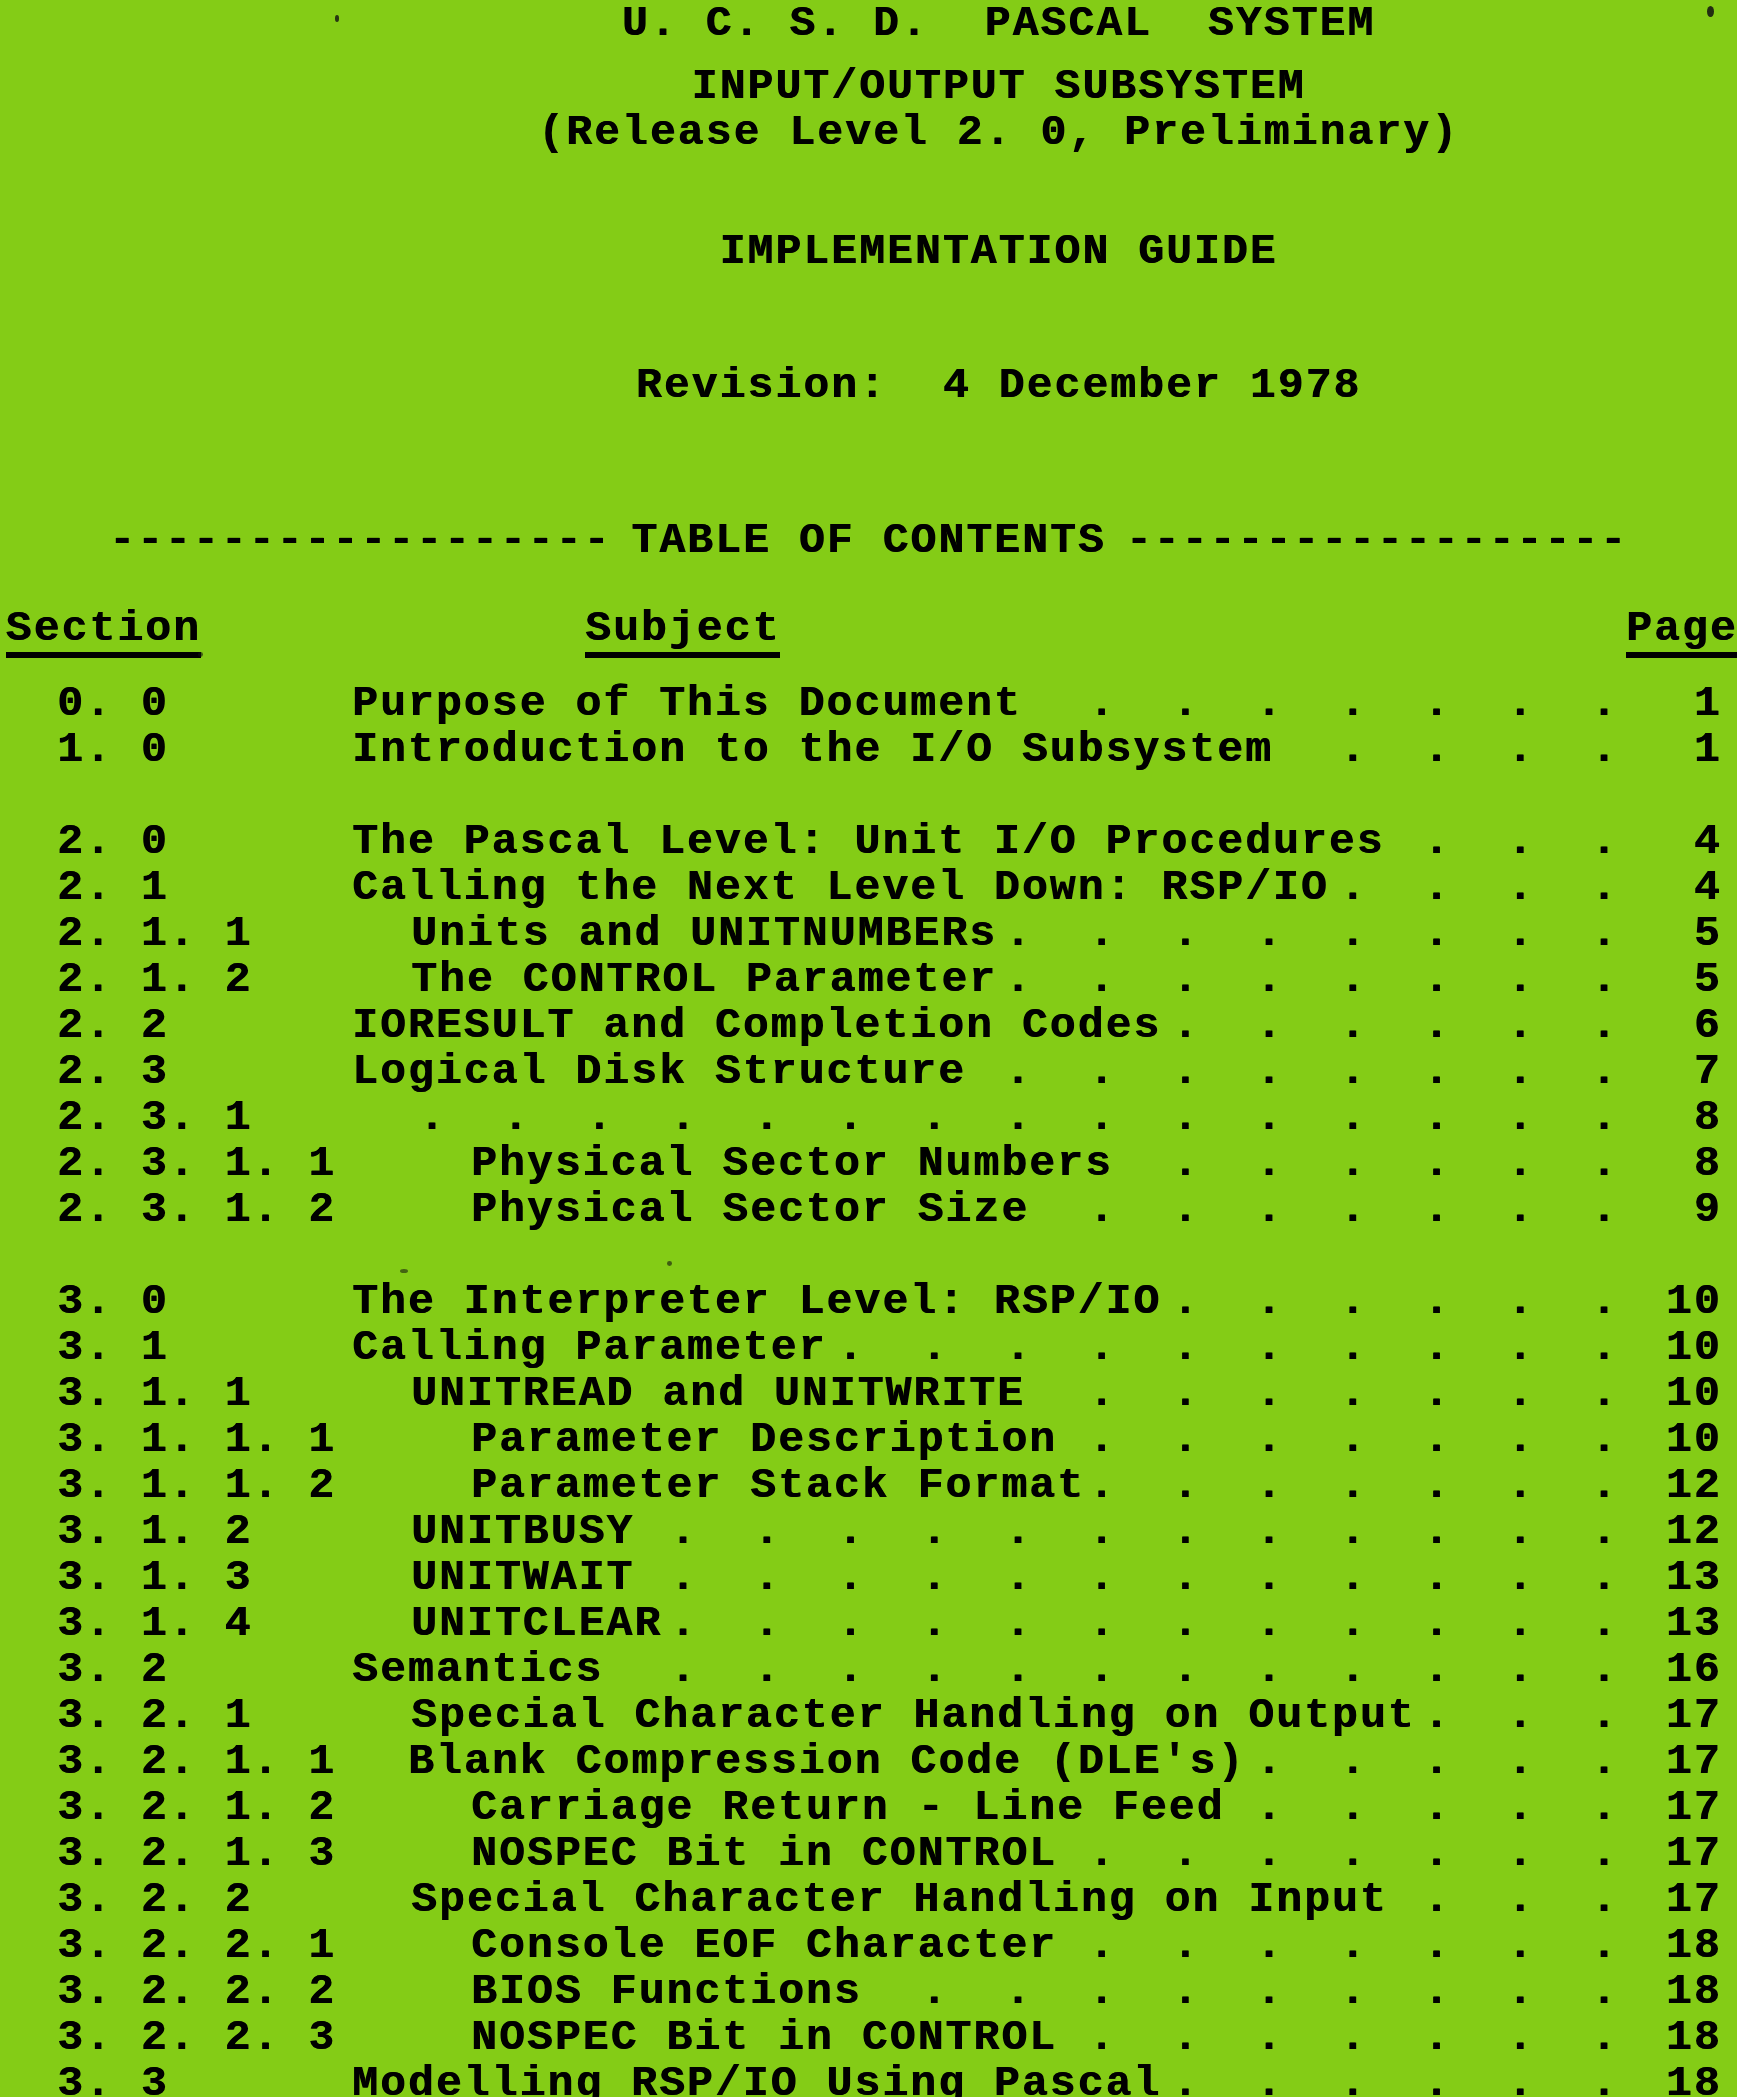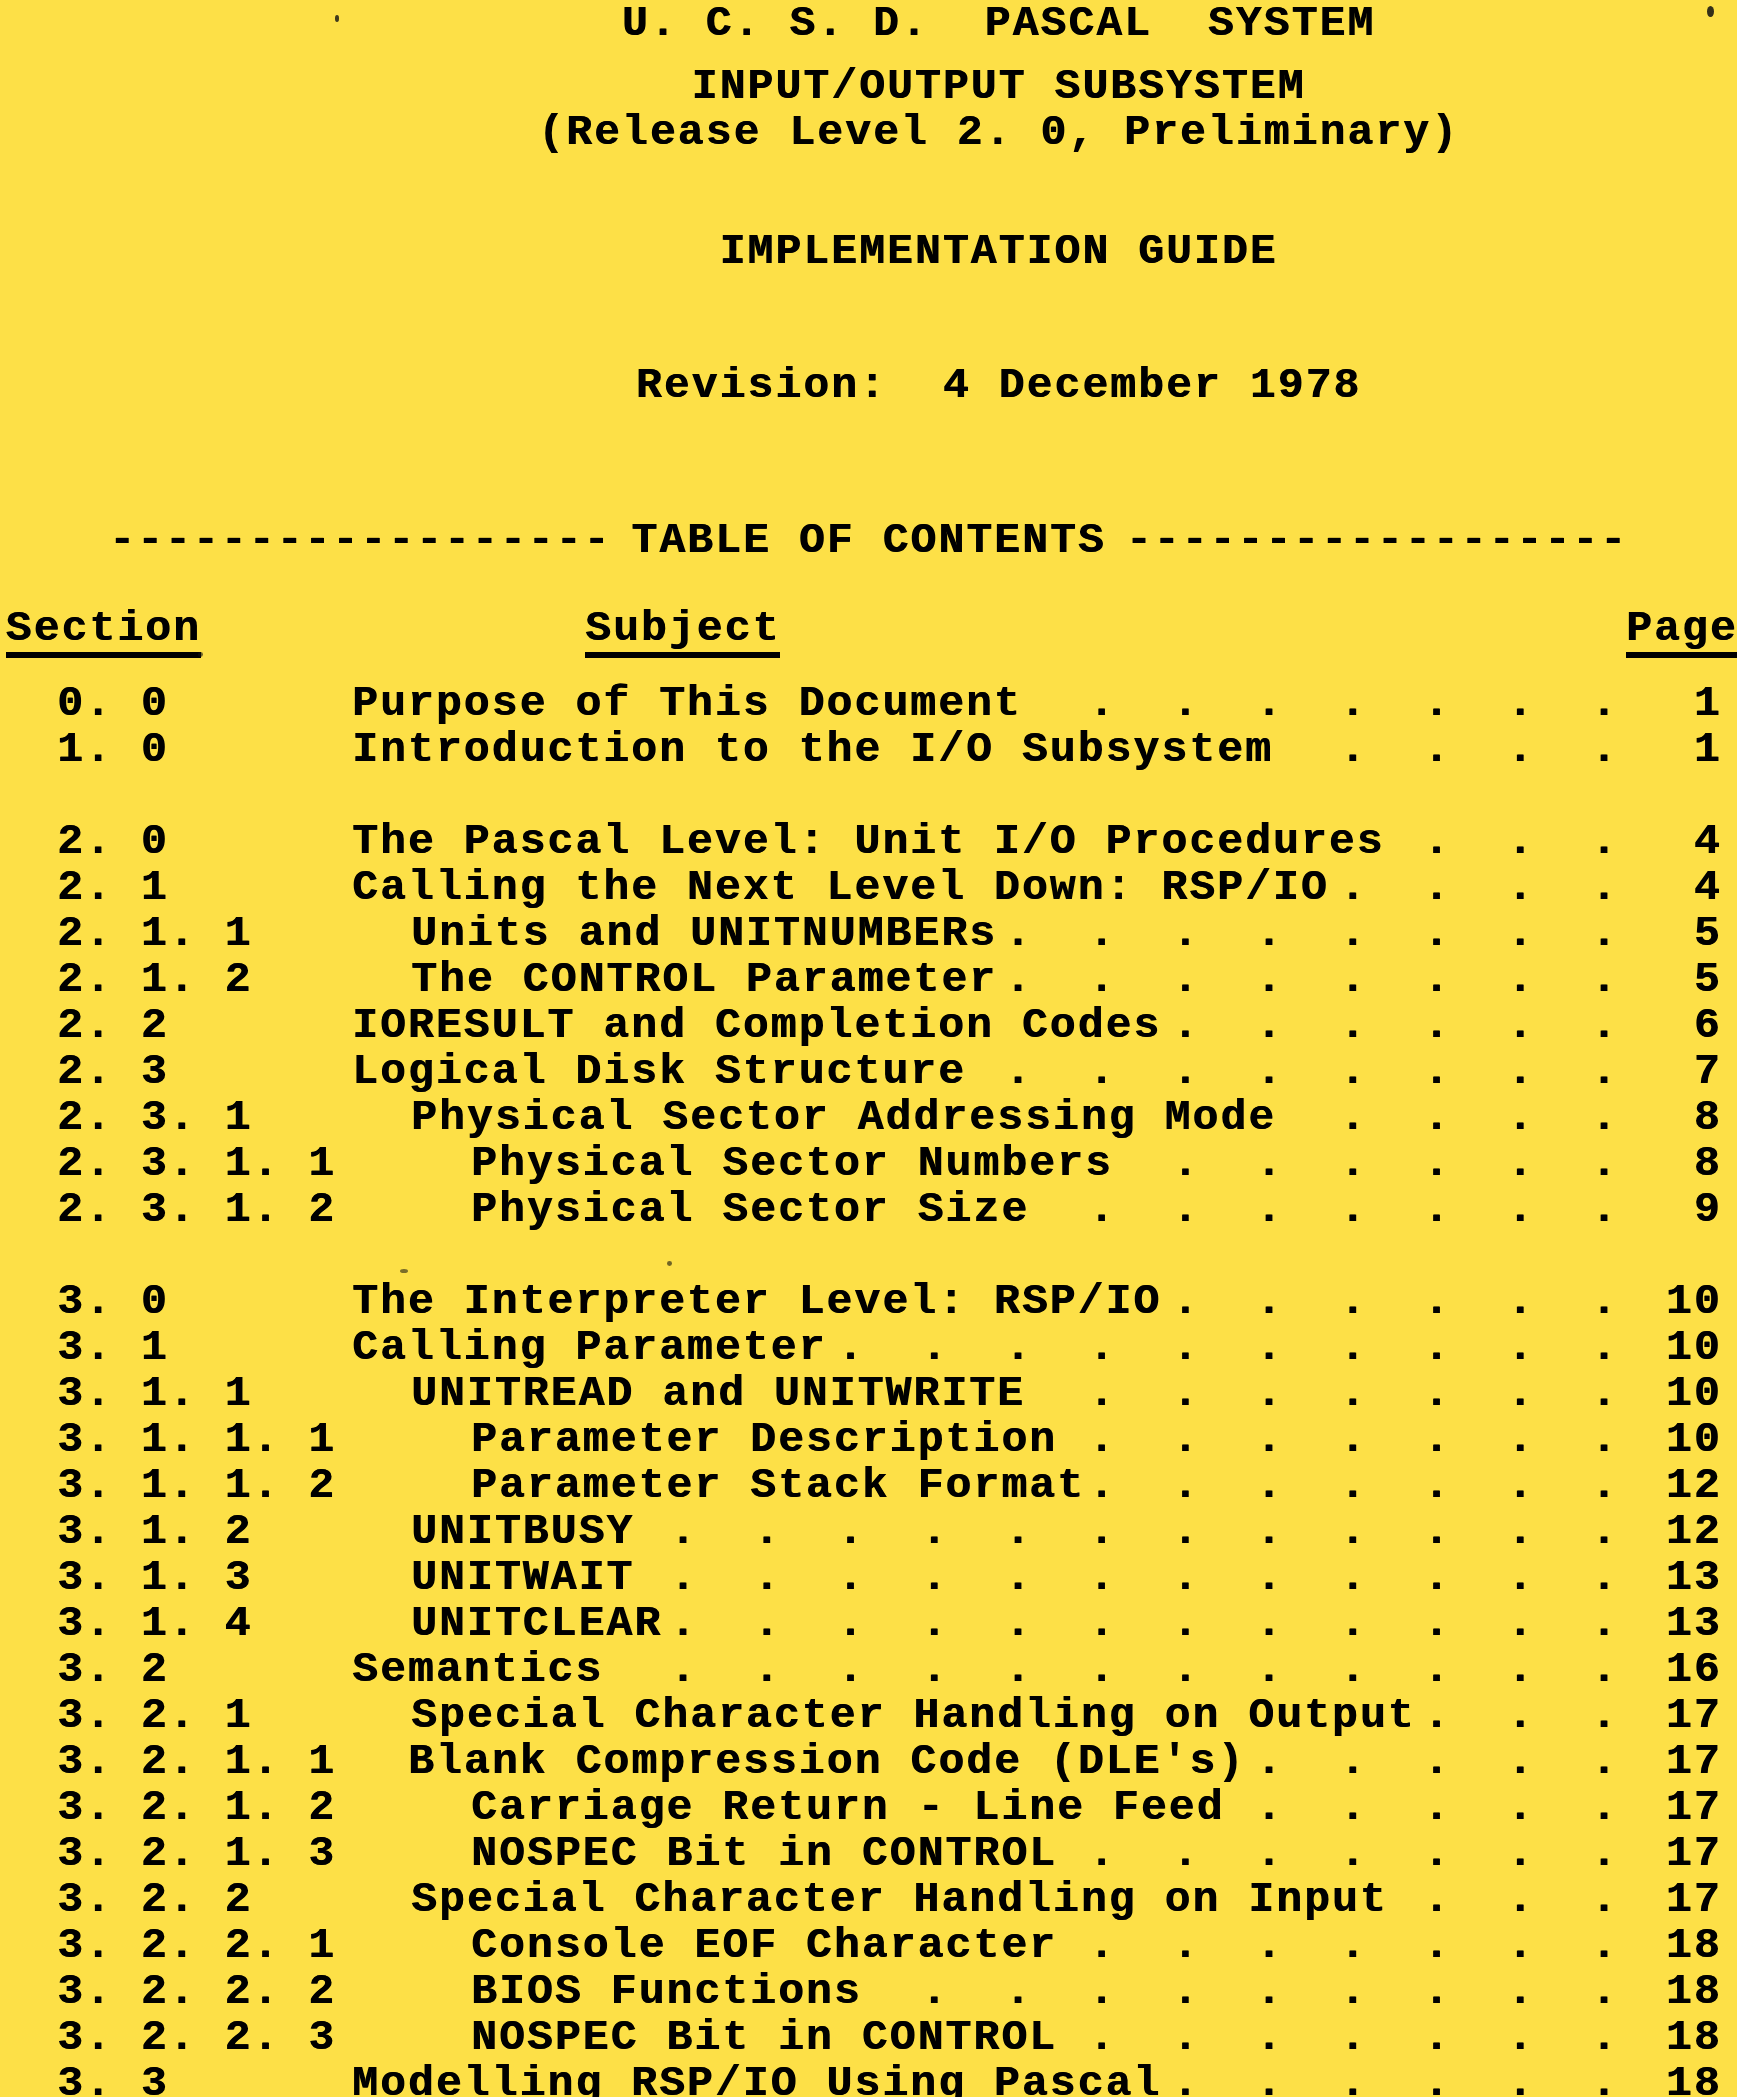--- a/index.html
+++ b/index.html
@@ -1,17 +1,17 @@
 <!DOCTYPE html>
 <html style="font-size:11.2px"><head>
 <meta charset="utf-8">
 <style>
   html,body{margin:0;padding:0;background:#ffffff;}
   .page-root{
-    position:relative;width:1737px;height:2097px;overflow:hidden;background:#fde047;
+    position:relative;width:1737px;height:2097px;overflow:hidden;background:#84cc16;
     font-family:"Liberation Mono","DejaVu Sans Mono",monospace;
     font-weight:bold;color:#000;font-size:43px;line-height:46px;letter-spacing:2.1px;
   }
   .page-root .txt{text-shadow:0.7px 0 0 currentColor;}
   .center-line{position:absolute;left:258px;width:1481px;text-align:center;white-space:pre;}
   .toc-rule{position:absolute;left:0;top:518px;width:1737px;text-align:center;white-space:pre;}
   .toc-rule .dash-run{letter-spacing:2.1px;}
   .toc-rule .rule-label{margin:0 20px;}
   .hdr{position:absolute;top:595px;white-space:pre;}
   .hdr span{display:inline-block;border-bottom:6.3px solid #000;padding-bottom:0;margin-top:11px;}
@@ -101,21 +101,20 @@
 
   <div class="row">
     <span class="sec txt">2. 3</span>
     <span class="title txt" style="margin-left: 0px;">Logical Disk Structure</span>
     <span class="leader txt">.  .  .  .  .  .  .  .  .  .  .  .  .  .  .  .  .  .  .  .  .  .  .  .  .  .  .  .  .  .  .  .  .  .  .  .  .  .  .  .  </span>
     <span class="pg txt">7</span>
   </div>
 
   <div class="row">
     <span class="sec txt">2. 3. 1</span>
-    <span class="title txt" style="margin-left: 59px;">Physical Sector Addressing Mode</span>
     <span class="leader txt">.  .  .  .  .  .  .  .  .  .  .  .  .  .  .  .  .  .  .  .  .  .  .  .  .  .  .  .  .  .  .  .  .  .  .  .  .  .  .  .  </span>
     <span class="pg txt">8</span>
   </div>
 
   <div class="row">
     <span class="sec txt">2. 3. 1. 1</span>
     <span class="title txt" style="margin-left: 119px;">Physical Sector Numbers</span>
     <span class="leader txt">.  .  .  .  .  .  .  .  .  .  .  .  .  .  .  .  .  .  .  .  .  .  .  .  .  .  .  .  .  .  .  .  .  .  .  .  .  .  .  .  </span>
     <span class="pg txt">8</span>
   </div>

